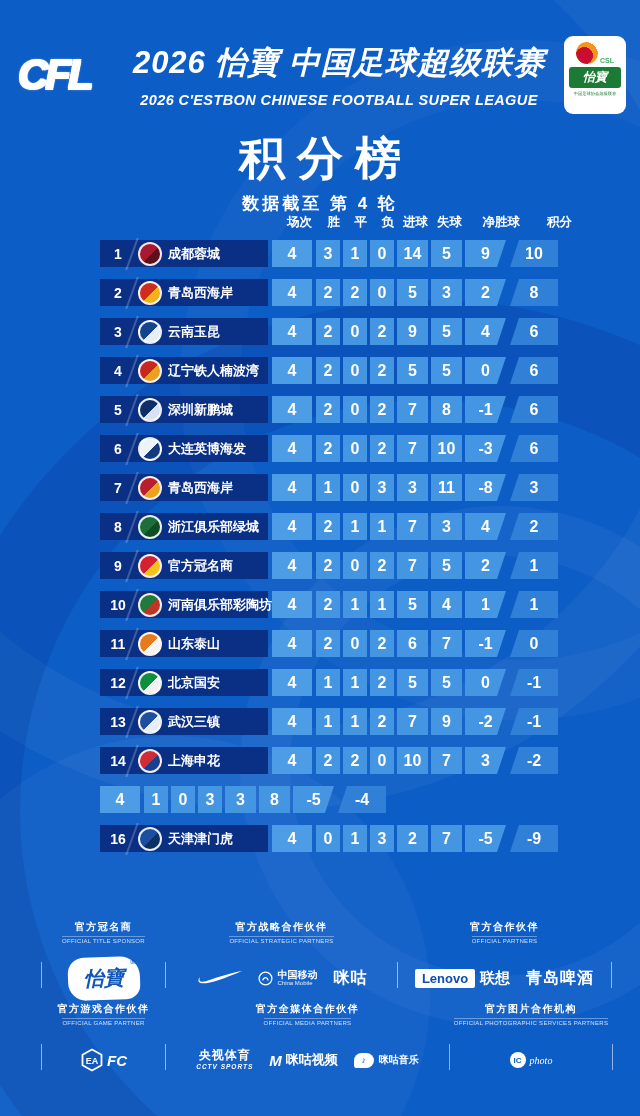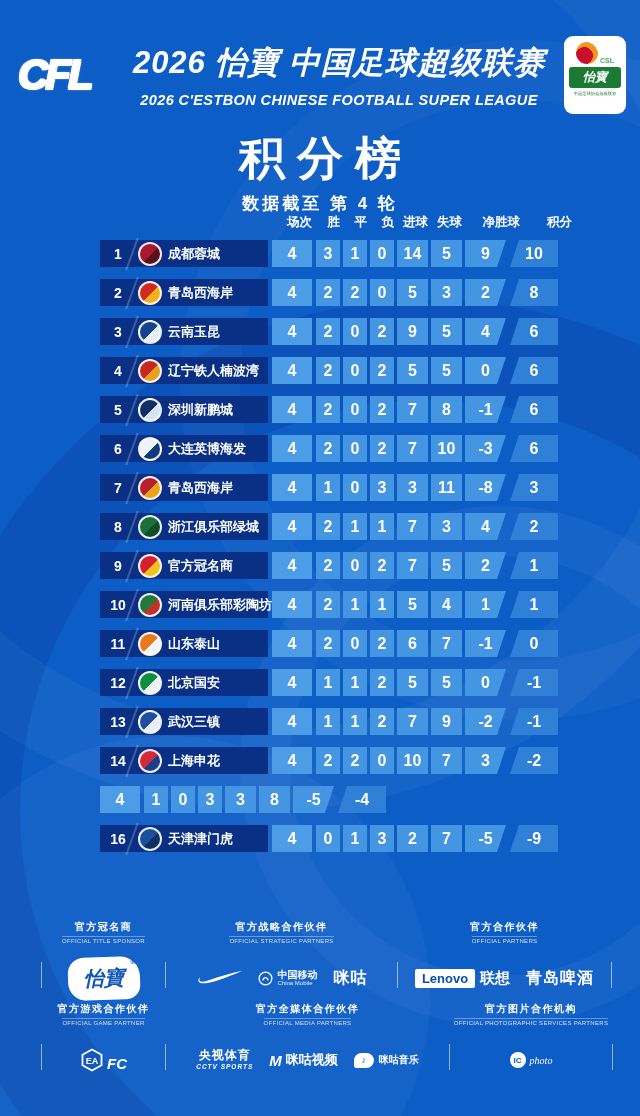--- a/index.html
+++ b/index.html
@@ -75,21 +75,21 @@
   .logo-nike svg{display:block}
   .logo-cmcc{display:flex;align-items:center;gap:5px}
   .cmcc-col{display:flex;flex-direction:column;line-height:1.1}
   .cmcc-cn{font-size:10px;font-weight:900;white-space:nowrap}
   .cmcc-en{font-size:6px;opacity:.9;white-space:nowrap}
   .logo-migu{font-weight:900;font-size:16px;letter-spacing:1px;white-space:nowrap}
   .logo-lenovo{display:flex;align-items:center;white-space:nowrap}
   .lenovo-box{background:#fff;color:#0b4fb0;font-weight:700;font-size:13px;padding:2px 7px;border-radius:2px}
   .lenovo-cn{font-size:15px;font-weight:900;margin-left:5px}
   .logo-text{font-size:16px;font-weight:900;letter-spacing:1px;white-space:nowrap}
-  .logo-eafc{display:flex;align-items:flex-end;gap:3px}
+  .logo-eafc{display:flex;align-items:center;gap:3px}
   .eafc-fc{font-size:15px;font-weight:900;font-style:italic}
   .logo-col{display:flex;flex-direction:column;align-items:center;line-height:1.15}
   .cctv-cn{font-size:12px;font-weight:900;letter-spacing:1px;white-space:nowrap}
   .cctv-en{font-size:6.5px;font-weight:700;font-style:italic;letter-spacing:1px;white-space:nowrap}
   .logo-miguvideo{display:flex;align-items:center;gap:4px;white-space:nowrap}
   .mv-mark{font-weight:900;font-style:italic;font-size:15px}
   .mv-text{font-weight:900;font-size:13px}
   .logo-migumusic{display:flex;align-items:center;gap:5px;white-space:nowrap}
   .mm-cloud{width:20px;height:15px;background:#fff;border-radius:8px 8px 8px 3px;color:#0d5dc7;
       font-size:9px;display:flex;align-items:center;justify-content:center;flex:none}

